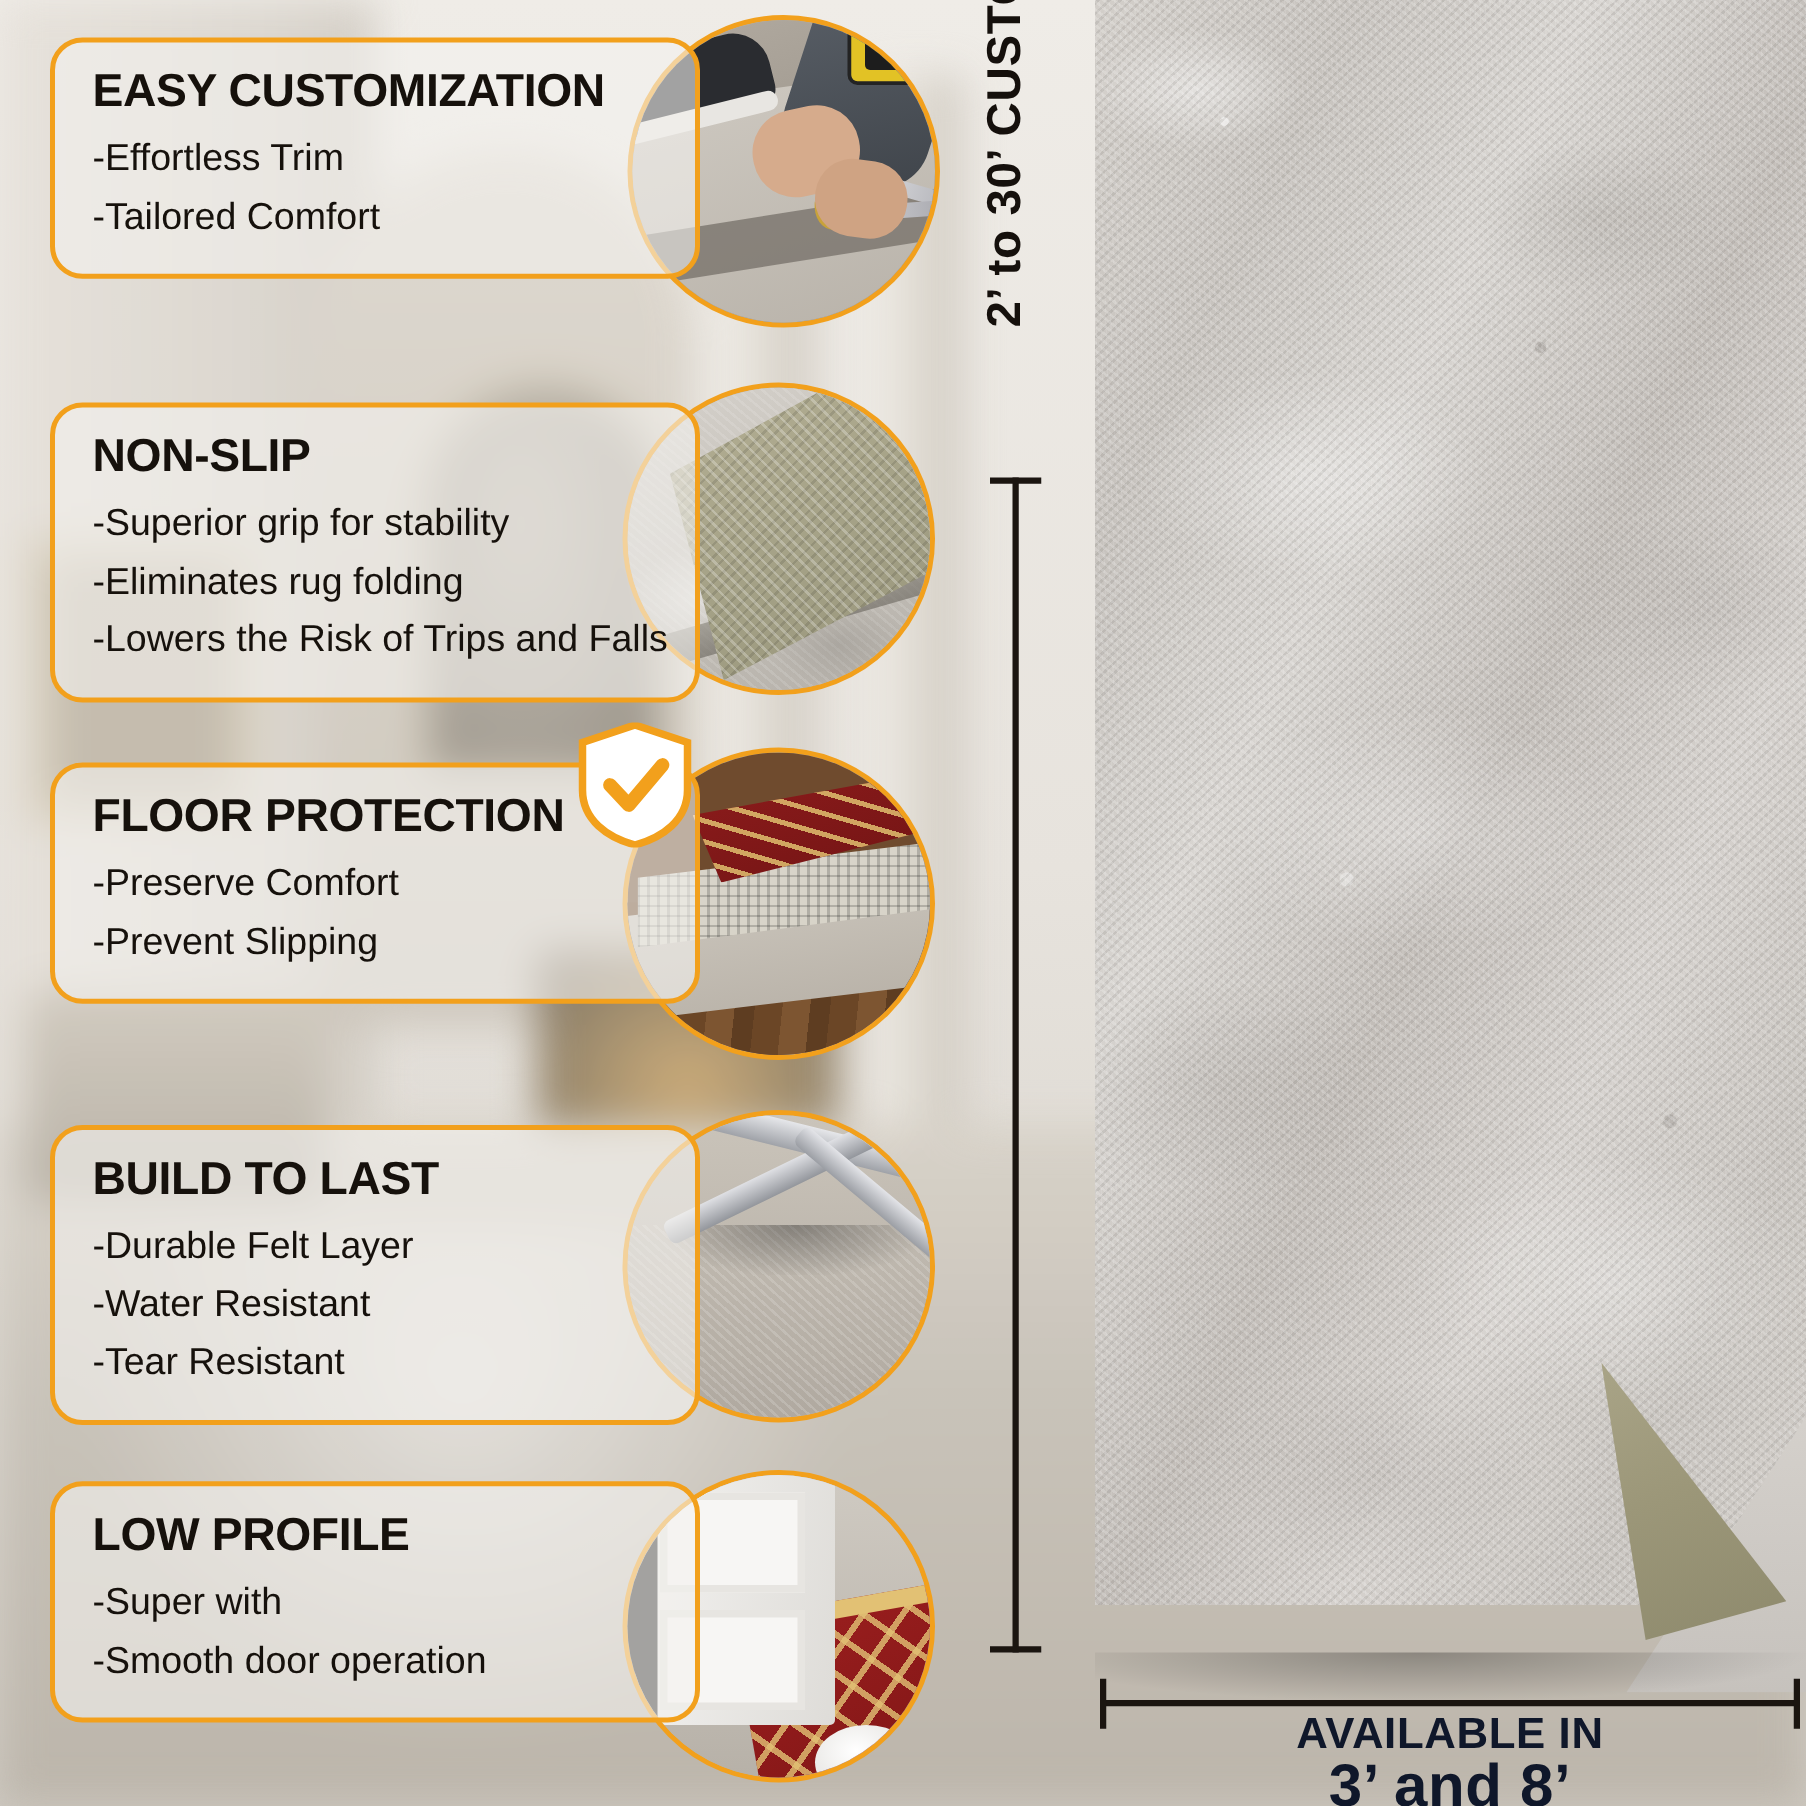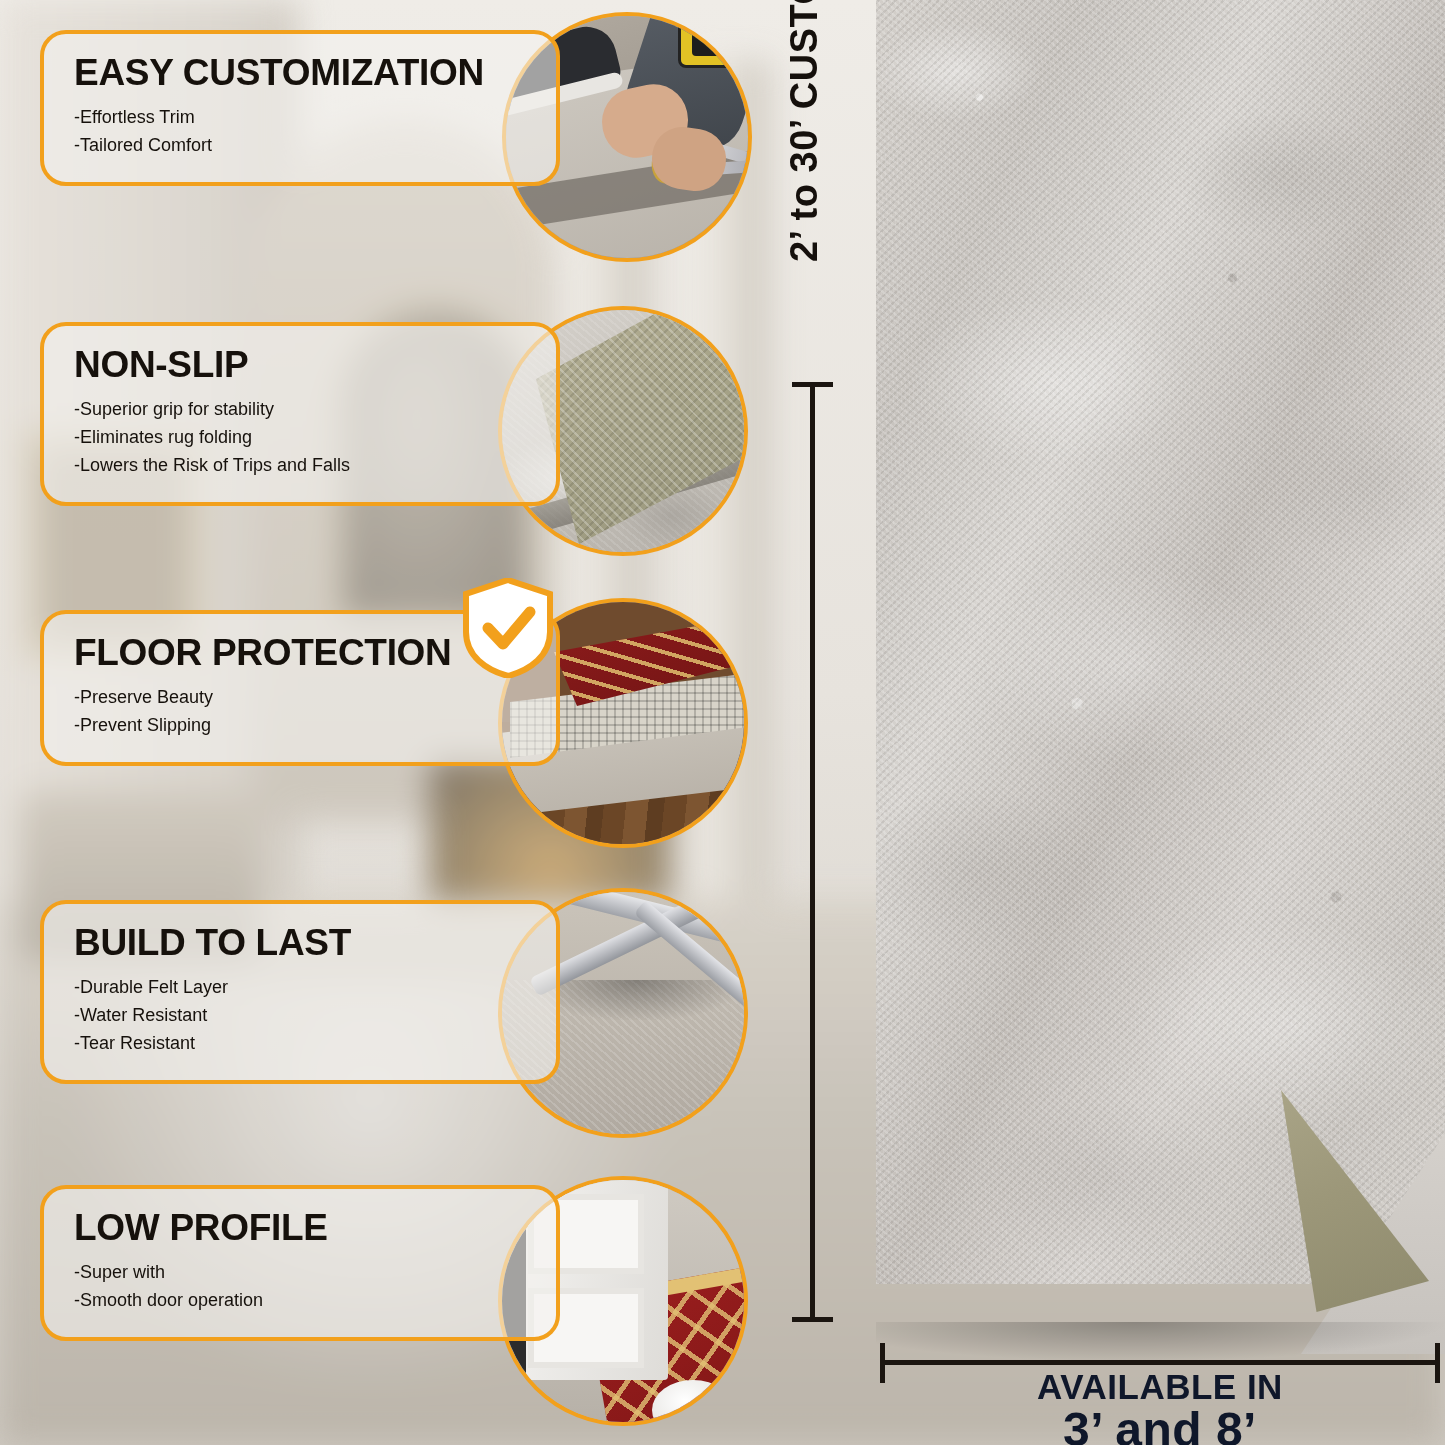--- a/index.html
+++ b/index.html
@@ -163,21 +163,21 @@
     border-radius: 26px;
     padding: 18px 10px 22px 30px;
   }
   .card h2 {
     font-size: 37px; font-weight: 700; color: #16110c;
     letter-spacing: -0.3px; margin-bottom: 10px;
     text-transform: uppercase;
   }
   .card ul { list-style: none; }
   .card li {
-    font-size: 18px; color: #16110c; line-height: 1.55;
+    font-size: 30px; color: #16110c; line-height: 1.55;
     white-space: nowrap;
   }
   .card.c1 { left: 40px; top: 30px; }
   .card.c2 { left: 40px; top: 322px; }
   .card.c3 { left: 40px; top: 610px; }
   .card.c4 { left: 40px; top: 900px; }
   .card.c5 { left: 40px; top: 1185px; }
 
   
   .photo {
@@ -414,21 +414,21 @@
       <ul>
         <li>-Superior grip for stability</li>
         <li>-Eliminates rug folding</li>
         <li>-Lowers the Risk of Trips and Falls</li>
       </ul>
     </div>
 
     <div class="card c3">
       <h2>FLOOR PROTECTION</h2>
       <ul>
-        <li>-Preserve Beauty</li>
+        <li>-Preserve Comfort</li>
         <li>-Prevent Slipping</li>
       </ul>
     </div>
 
     <div class="card c4">
       <h2>BUILD TO LAST</h2>
       <ul>
         <li>-Durable Felt Layer</li>
         <li>-Water Resistant</li>
         <li>-Tear Resistant</li>

